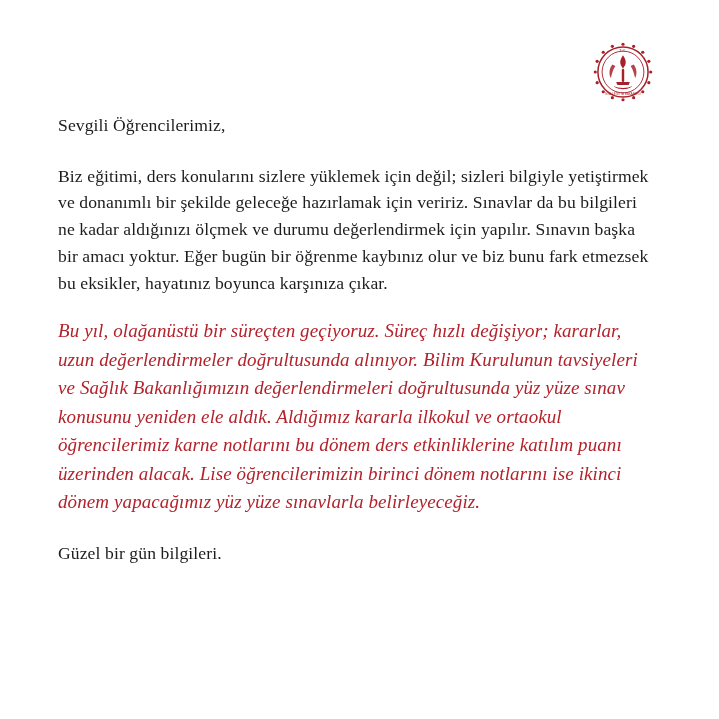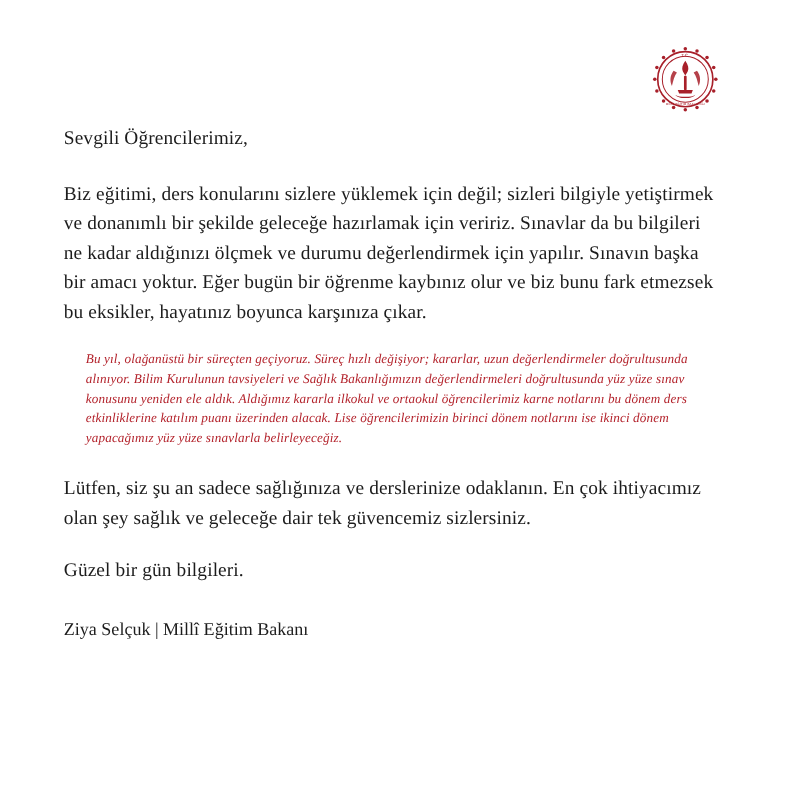--- a/index.html
+++ b/index.html
@@ -45,24 +45,23 @@
     margin: 0 0 21px 0;
     color: #1c1c1c;
     letter-spacing: 0.1px;
   }
   .para.greeting {
     margin-bottom: 24px;
   }
   .para.red {
     color: #b3222b;
     font-style: italic;
-    font-size: 12px;
+    font-size: 19px;
     line-height: 1.50;
     margin-bottom: 23px;
-    margin-left: 20px;
   }
   .para.short {
     margin-bottom: 24px;
   }
   .signature {
     font-size: 16.4px;
     line-height: 1.5;
     color: #1c1c1c;
     margin-top: 28px;
   }
@@ -111,18 +110,16 @@
         <text x="50" y="24" font-size="5.4" text-anchor="middle">T.C.</text>
         <text x="50" y="80.5" font-size="3.6" text-anchor="middle" letter-spacing="0.2">MİLLÎ EĞİTİM BAKANLIĞI</text>
       </g>
     </svg>
   </div>
 
   <div class="content">
     <p class="para greeting">Sevgili Öğrencilerimiz,</p>
     <p class="para">Biz eğitimi, ders konularını sizlere  yüklemek için değil; sizleri bilgiyle yetiştirmek ve donanımlı bir şekilde geleceğe hazırlamak için veririz. Sınavlar da bu bilgileri ne kadar aldığınızı ölçmek ve durumu değerlendirmek için yapılır. Sınavın başka bir amacı yoktur. Eğer bugün bir öğrenme kaybınız olur ve biz bunu fark etmezsek bu eksikler, hayatınız boyunca karşınıza çıkar.</p>
     <p class="para red">Bu yıl, olağanüstü bir süreçten geçiyoruz. Süreç hızlı değişiyor; kararlar, uzun değerlendirmeler doğrultusunda alınıyor. Bilim Kurulunun tavsiyeleri ve Sağlık Bakanlığımızın değerlendirmeleri doğrultusunda yüz  yüze sınav konusunu yeniden ele aldık. Aldığımız kararla ilkokul ve ortaokul öğrencilerimiz karne notlarını bu dönem ders etkinliklerine katılım puanı üzerinden alacak. Lise öğrencilerimizin birinci dönem notlarını ise ikinci dönem yapacağımız yüz yüze sınavlarla belirleyeceğiz.</p>
-    <p class="para">Lütfen, siz şu an sadece sağlığınıza ve derslerinize odaklanın. En çok ihtiyacımız olan şey sağlık ve geleceğe dair tek güvencemiz sizlersiniz.</p>
     <p class="para short">Güzel bir gün bilgileri.</p>
-    <p class="signature">Ziya Selçuk | Millî Eğitim Bakanı</p>
   </div>
 
 </div>
 
 </body></html>

